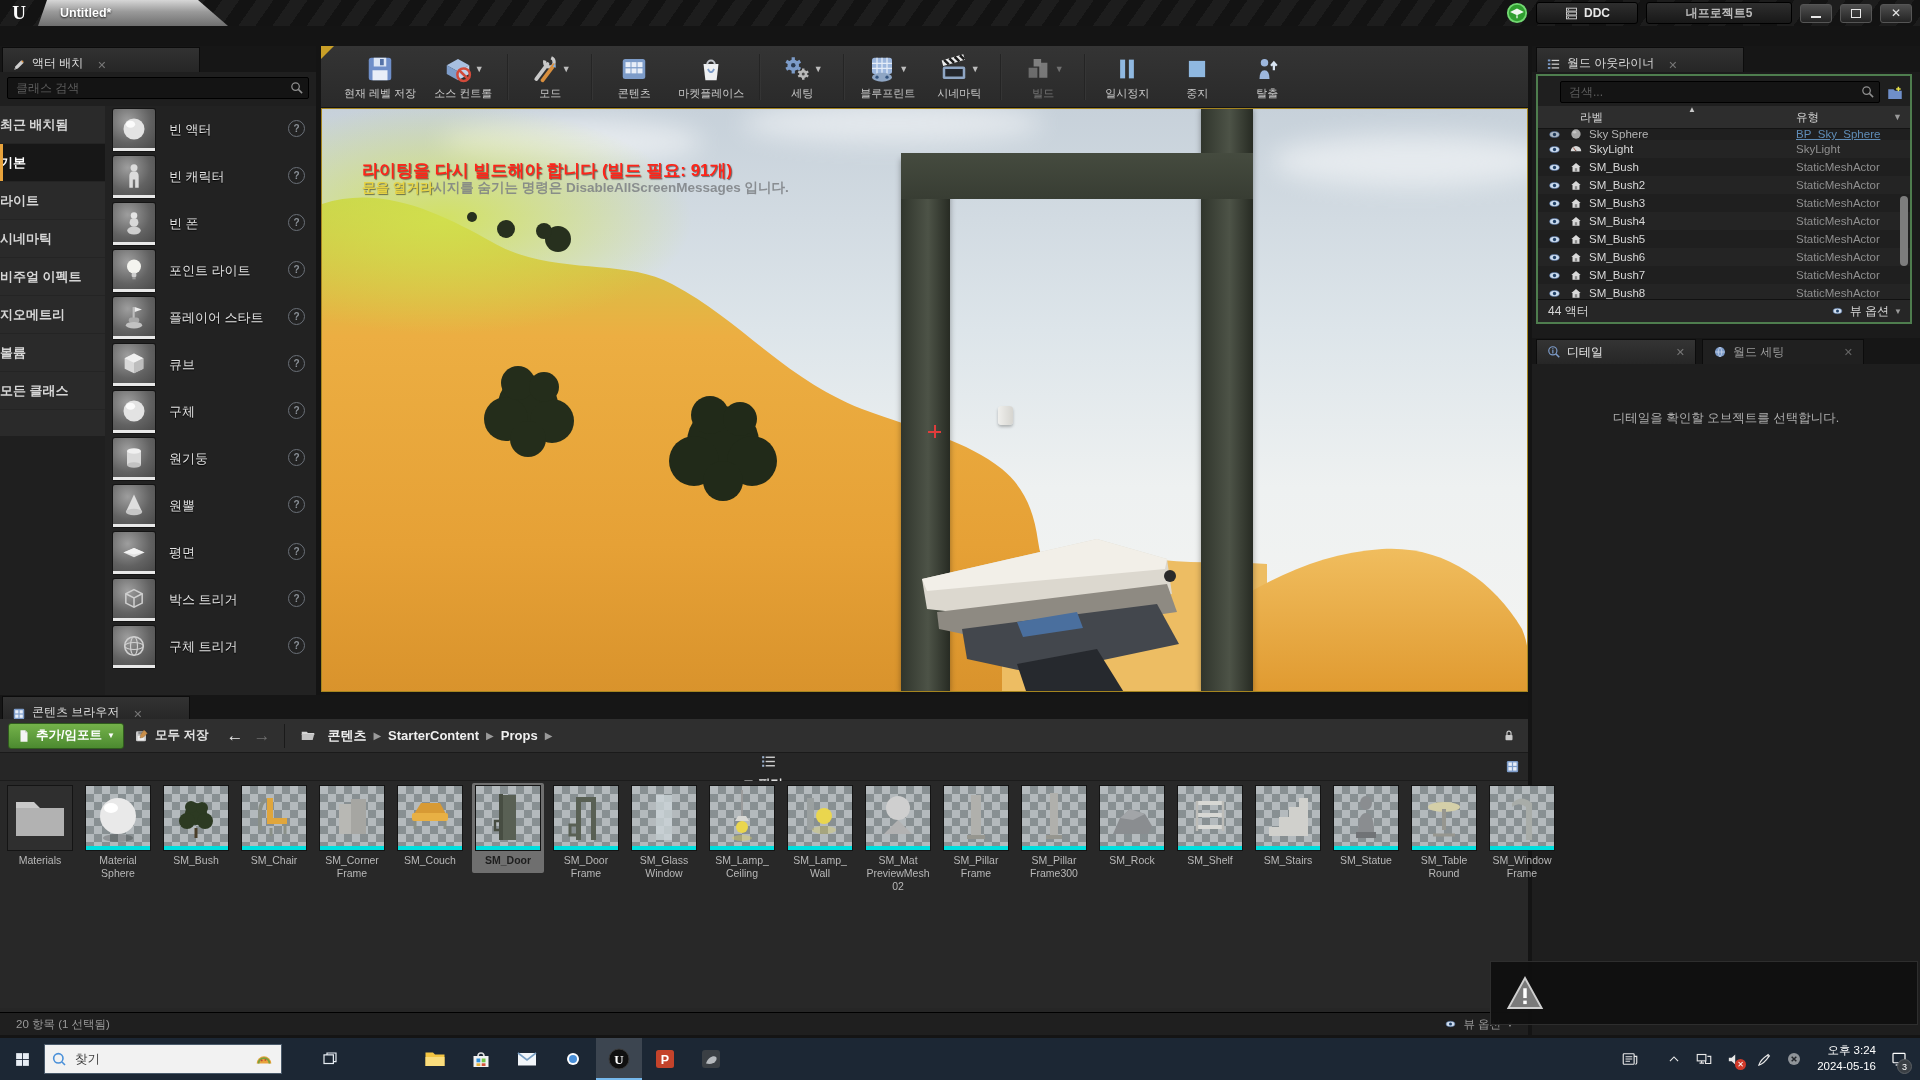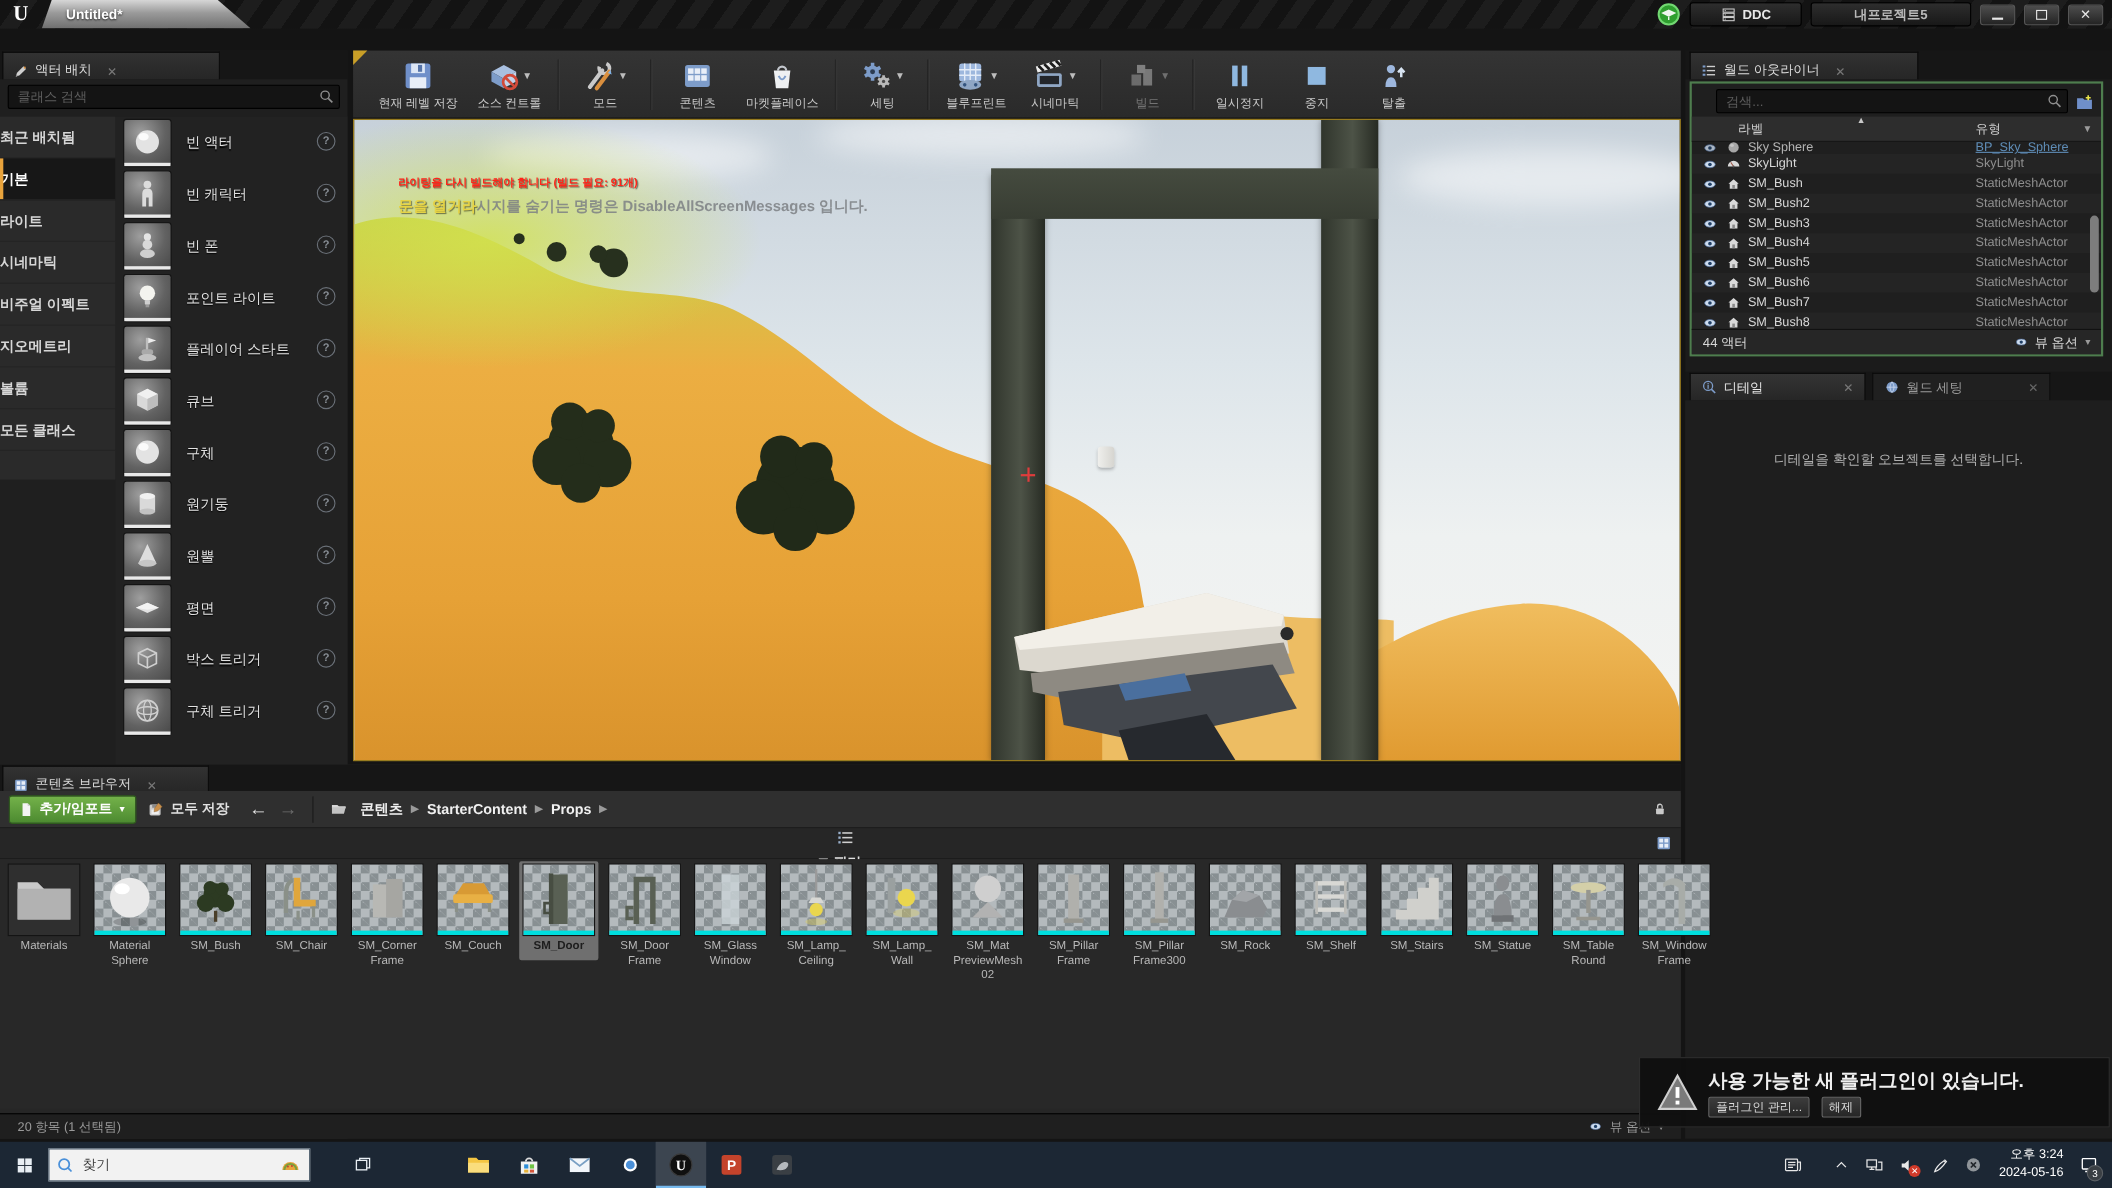--- a/index.html
+++ b/index.html
@@ -74,21 +74,21 @@
 
   
   #viewport{left:321px;top:108px;width:1207px;height:584px;border:1px solid var(--viewport-border);
     box-sizing:border-box;overflow:hidden;background:linear-gradient(180deg,#c7d1da 0%,#dde5ea 38%,#eef1f1 65%,#f4f4f2 100%);}
   .cloud{position:absolute;background:#fff;border-radius:50%;filter:blur(12px);opacity:.5;}
   #vp-scene{left:0;top:0;width:1207px;height:584px;}
   .pillar{position:absolute;background:linear-gradient(90deg,#30352c,#4d5347 55%,#272b23);box-shadow:0 0 6px rgba(0,0,0,.35);}
   #crossbar{position:absolute;background:linear-gradient(#454b3f,#383d33);}
   #vp-cylinder{position:absolute;width:15px;height:19px;background:linear-gradient(90deg,#efefec,#d6d5d0);border-radius:4px/3px;box-shadow:0 2px 3px rgba(0,0,0,.25);}
   #crosshair span{position:absolute;background:#e03c3c;}
-  #vp-msg1{left:40px;top:50px;color:var(--warning-red);font-size:10px;font-weight:bold;text-shadow:1px 1px 1px rgba(0,0,0,.5);white-space:nowrap;}
+  #vp-msg1{left:40px;top:50px;color:var(--warning-red);font-size:17px;font-weight:bold;text-shadow:1px 1px 1px rgba(0,0,0,.5);white-space:nowrap;}
   #vp-msg2{left:40px;top:70px;font-size:13.5px;font-weight:bold;white-space:nowrap;}
   #vp-msg2 .y{color:var(--hint-yellow);text-shadow:1px 1px 1px rgba(0,0,0,.5);}
   #vp-msg2 .g{color:rgba(125,128,132,.85);}
 
   
   #rightpanel{left:1532px;top:46px;width:388px;height:989px;background:#1b1b1b;}
   #outliner-body{position:absolute;left:4px;top:28px;width:376px;height:250px;background:#1f1f1f;
     border:2px solid var(--focus-green);box-sizing:border-box;padding-left:16px;}
   .ol-header{position:absolute;left:0;top:30px;width:100%;height:22px;background:#2d2d2d;border-bottom:1px solid #141414;
     color:#d0d0d0;font-size:11.5px;display:flex;align-items:center;}
@@ -1141,27 +1141,20 @@
       </span>
     </div>
   </div>
 
   <div id="notification" class="abs">
     <span class="ic" id="notif-tri"><svg viewBox="0 0 24 24">
           <path d="M12 2.5L22.5 21.5H1.5z" fill="#7a7a7a" stroke="#cfcfcf" stroke-width="1.2"></path>
           <rect x="10.9" y="9" width="2.2" height="6.2" fill="#fff"></rect>
           <rect x="10.9" y="16.8" width="2.2" height="2.2" fill="#fff"></rect>
         </svg></span>
-    <div>
-      <div id="notif-msg">사용 가능한 새 플러그인이 있습니다.</div>
-      <div style="margin-top:3px;">
-        <span class="notif-btn">플러그인 관리...</span>
-        <span class="notif-btn">해제</span>
-      </div>
-    </div>
   </div>
 
   <div id="taskbar" class="abs">
     <span class="tk-btn">
       <span class="ic" style="width:17px;height:17px;"><svg viewBox="0 0 24 24">
             <g fill="#e8eef4">
               <rect x="3" y="3" width="8.4" height="8.4"></rect>
               <rect x="12.6" y="3" width="8.4" height="8.4"></rect>
               <rect x="3" y="12.6" width="8.4" height="8.4"></rect>
               <rect x="12.6" y="12.6" width="8.4" height="8.4"></rect>

